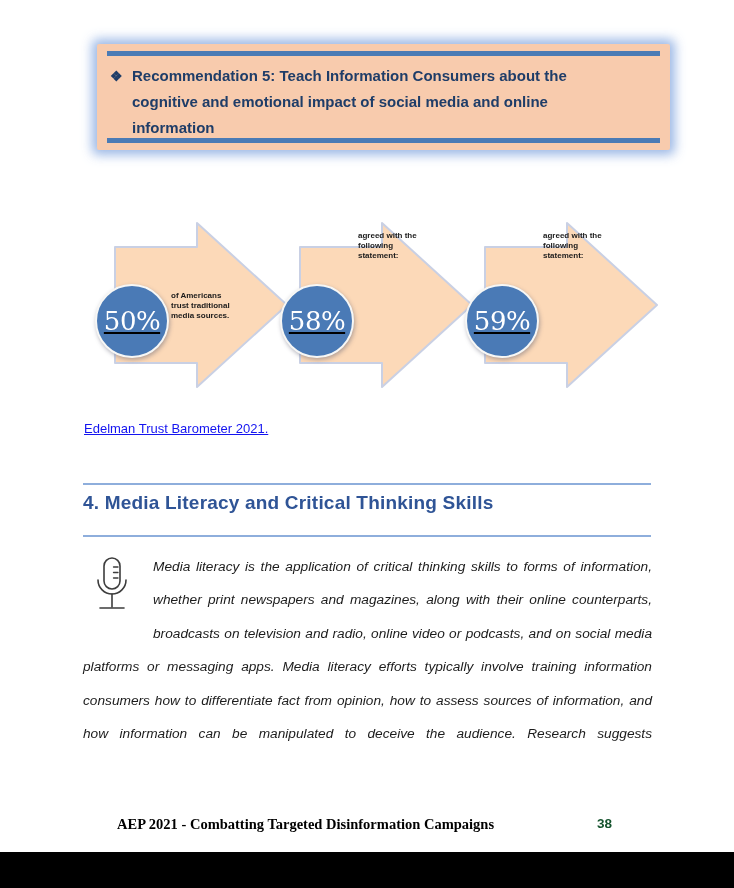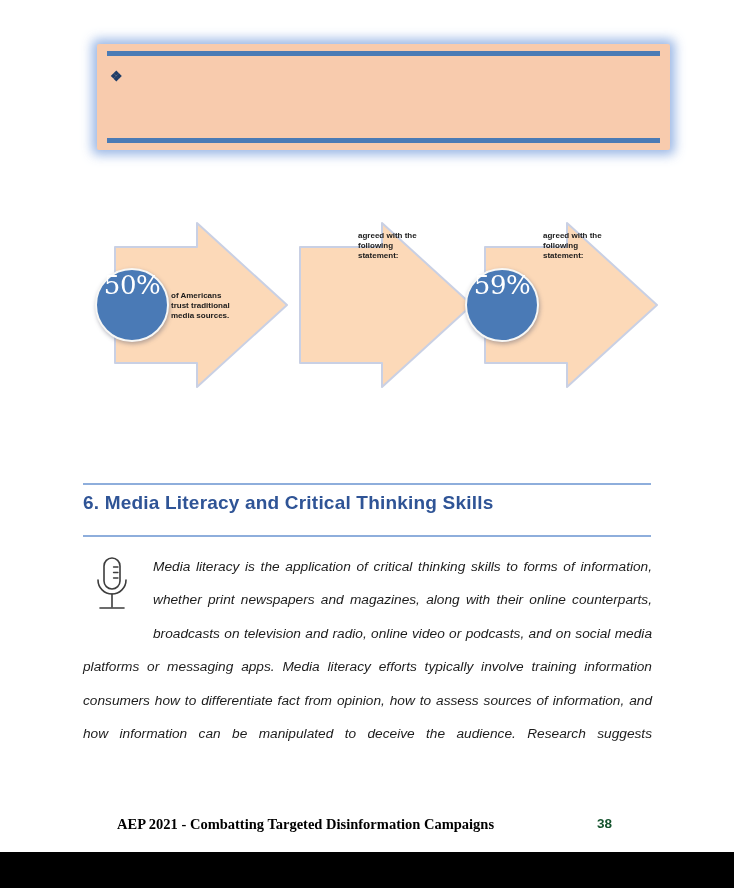--- a/index.html
+++ b/index.html
@@ -26,24 +26,24 @@
     color:#1F3D68;font-weight:bold;font-size:15px;line-height:26px;
   }
   .rec-bullet{width:22px;flex:0 0 22px;font-size:14px;}
   .rec-text{flex:1;}
 
   
   .arrows{position:absolute;left:97px;top:215px;display:flex;}
   .arrow-unit{position:relative;width:192px;height:180px;margin-right:-7px;}
   .arrow-shape{position:absolute;left:0;top:0;width:192px;height:180px;}
   .stat-circle{
-    position:absolute;left:-2px;top:53px;width:74px;height:74px;
+    position:absolute;left:-2px;top:69px;width:74px;height:74px;
     border-radius:50%;background:#4A7AB6;border:2px solid #F7F7F5;
     box-shadow:1px 2px 4px rgba(90,90,110,0.45);
-    display:flex;align-items:flex-start;justify-content:center;box-sizing:border-box;
+    display:flex;align-items:center;justify-content:center;box-sizing:border-box;text-decoration:underline;
   }
   .stat-circle span{
     color:#ffffff;font-family:"DejaVu Serif","Liberation Serif",serif;
     font-size:26px;letter-spacing:-0.5px;
   }
   .arrow-text{
     position:absolute;left:76px;top:16px;width:74px;
     font-size:8px;font-weight:bold;line-height:10px;color:#1a1a1a;
   }
   .arrow-text.mid{top:76px;left:74px;width:66px;}
@@ -89,20 +89,21 @@
 </style>
 </head>
 <body>
 
 <div class="page">
 
   <div class="rec-box">
     <div class="rec-bar top"></div>
     <div class="rec-content">
       <span class="rec-bullet">❖</span>
+      <span class="rec-text">Recommendation 5: Teach Information Consumers about the cognitive and emotional impact of social media and online information</span>
     </div>
     <div class="rec-bar bottom"></div>
   </div>
 
   <div class="arrows">
 
     <div class="arrow-unit">
       <svg class="arrow-shape" viewBox="0 0 192 180">
         <polygon points="18,32 100,32 100,8 190,90 100,172 100,148 18,148" fill="#FCD9B8" stroke="#C9D0E4" stroke-width="2" stroke-linejoin="round"></polygon>
       </svg>
@@ -112,42 +113,46 @@
       <div class="arrow-text mid">
         <p class="lead"></p>
         <p class="statement">of Americans trust traditional media sources.</p>
       </div>
     </div>
 
     <div class="arrow-unit">
       <svg class="arrow-shape" viewBox="0 0 192 180">
         <polygon points="18,32 100,32 100,8 190,90 100,172 100,148 18,148" fill="#FCD9B8" stroke="#C9D0E4" stroke-width="2" stroke-linejoin="round"></polygon>
       </svg>
+      <div class="stat-circle">
+        <span>58%</span>
+      </div>
       <div class="arrow-text">
         <p class="lead">agreed with the following statement:</p>
       </div>
     </div>
 
     <div class="arrow-unit">
       <svg class="arrow-shape" viewBox="0 0 192 180">
         <polygon points="18,32 100,32 100,8 190,90 100,172 100,148 18,148" fill="#FCD9B8" stroke="#C9D0E4" stroke-width="2" stroke-linejoin="round"></polygon>
       </svg>
       <div class="stat-circle">
         <span>59%</span>
       </div>
       <div class="arrow-text">
         <p class="lead">agreed with the following statement:</p>
       </div>
     </div>
 
   </div>
 
+  <a class="source-link">Edelman Trust Barometer 2021.</a>
 
   <div class="section-rule rule-top"></div>
-  <h2 class="section-heading">6. Media Literacy and Critical Thinking Skills</h2>
+  <h2 class="section-heading">4. Media Literacy and Critical Thinking Skills</h2>
   <div class="section-rule rule-bottom"></div>
 
   <div class="body-para">
     <svg class="mic" viewBox="0 0 46 60" fill="none" stroke="#3d3d3d" stroke-width="1.6" stroke-linecap="round">
       <rect x="15" y="3" width="16" height="31" rx="8"></rect>
       <line x1="24.5" y1="12" x2="29" y2="12" stroke-width="1.3"></line>
       <line x1="24.5" y1="17.5" x2="29" y2="17.5" stroke-width="1.3"></line>
       <line x1="24.5" y1="23" x2="29" y2="23" stroke-width="1.3"></line>
       <path d="M9 25 a14 14 0 0 0 28 0"></path>
       <line x1="23" y1="39" x2="23" y2="52"></line>

